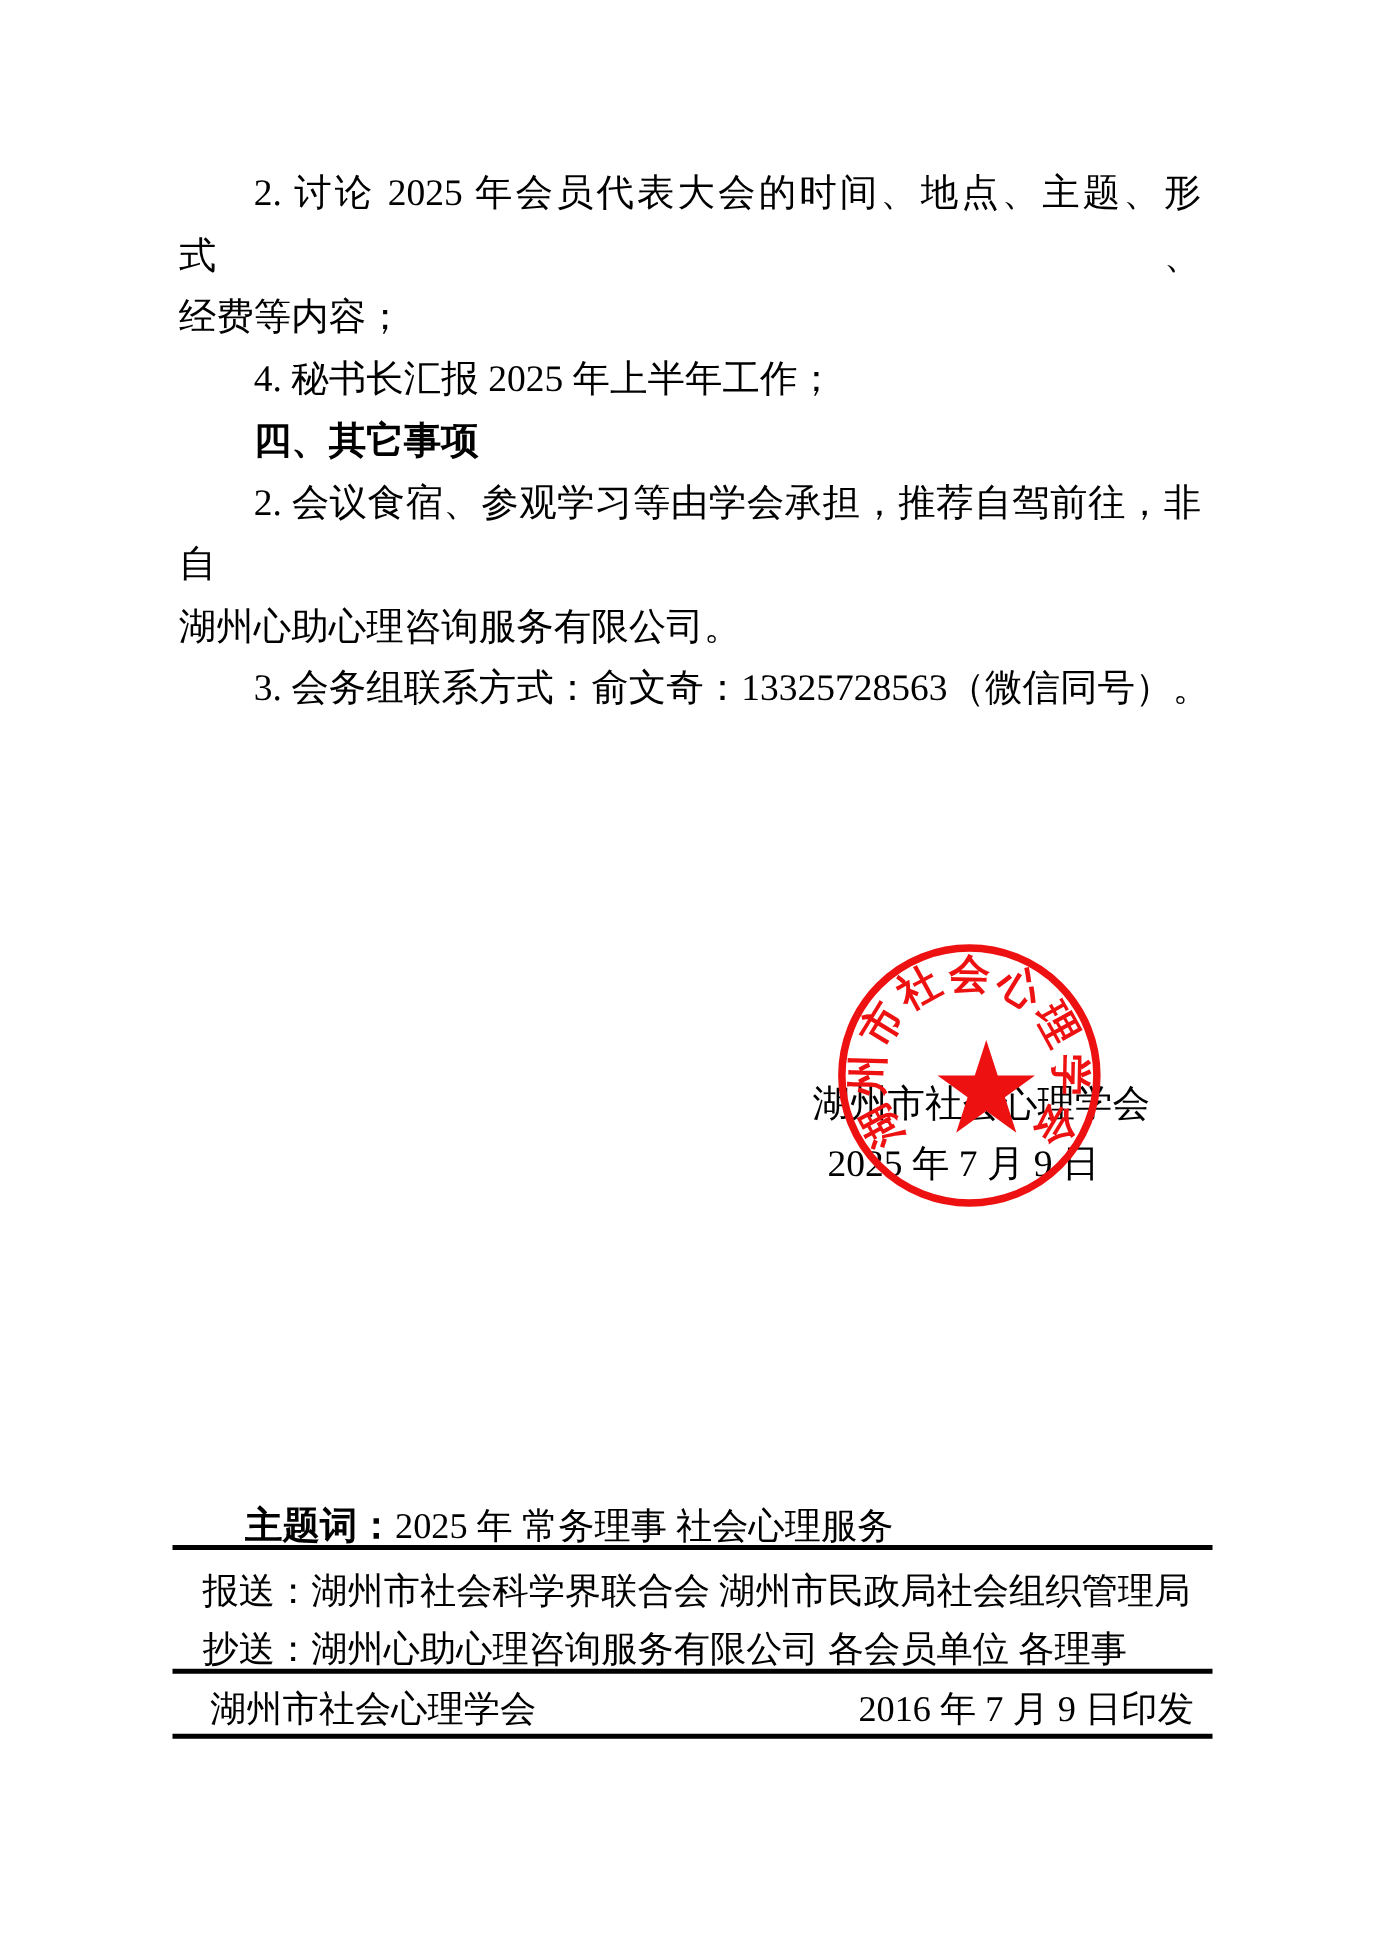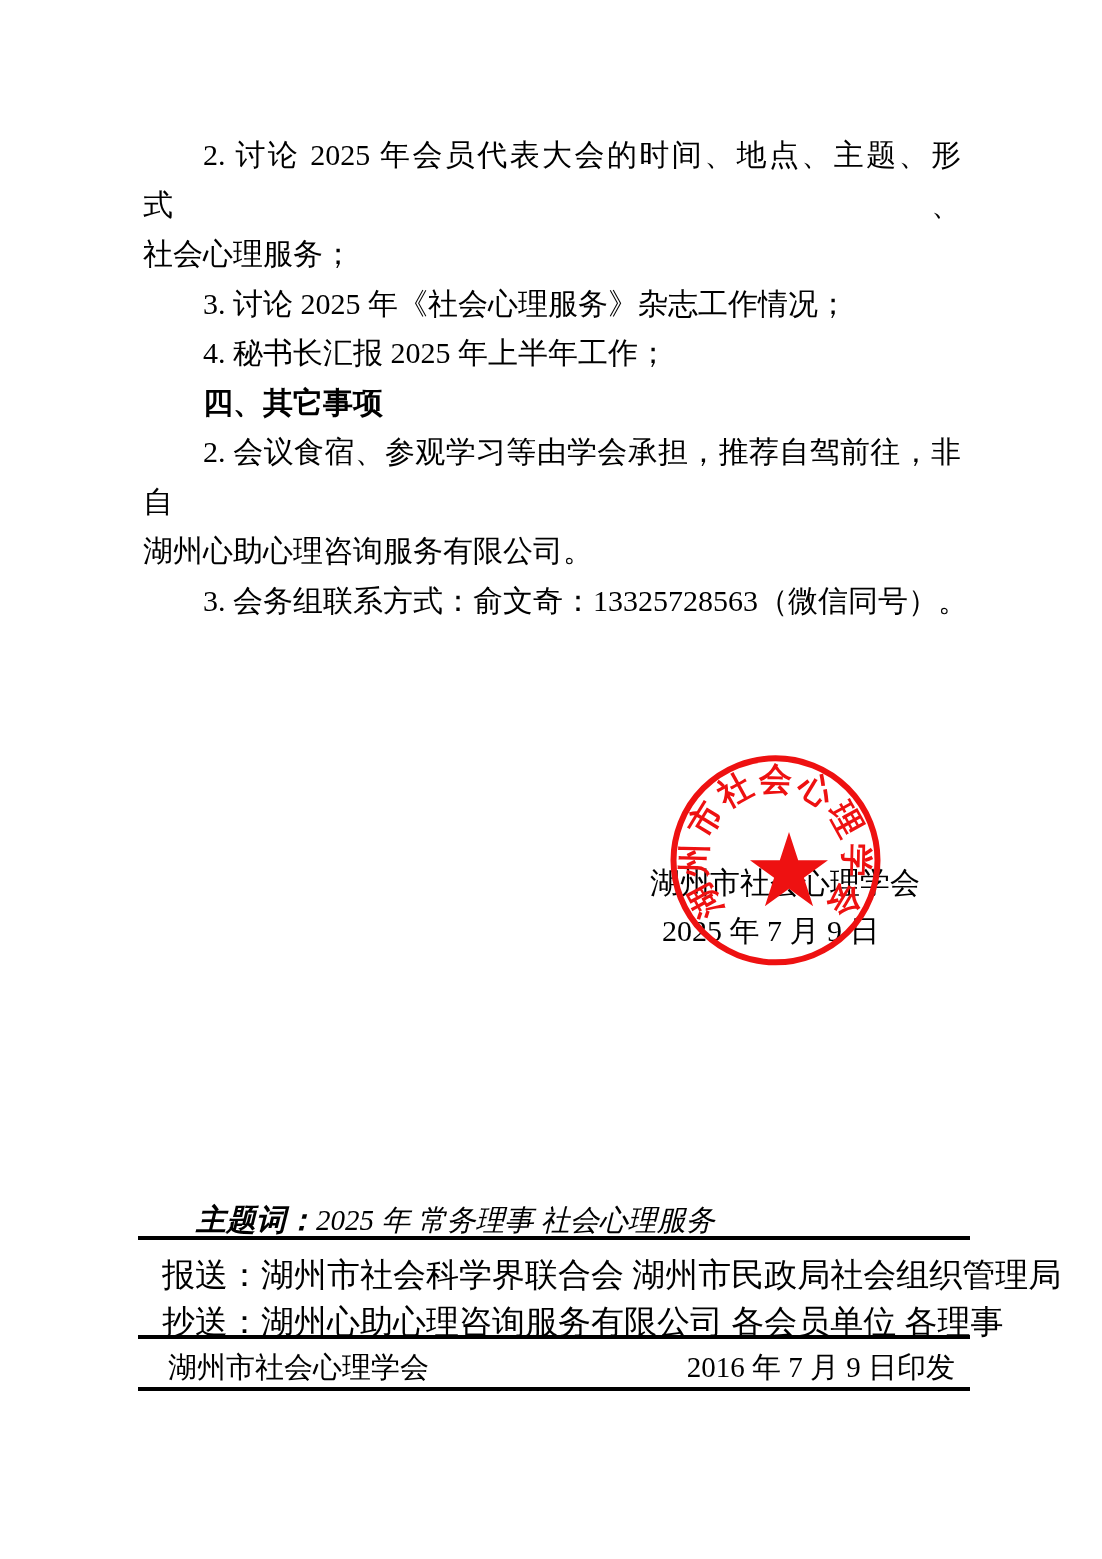--- a/index.html
+++ b/index.html
@@ -35,43 +35,42 @@
   .seal{position:absolute;left:657px;top:740px;width:240px;height:240px;z-index:2;}
   .seal text{
     font-family:"Liberation Serif","DejaVu Serif",serif;
     font-size:33px;font-weight:600;letter-spacing:3.5px;
   }
   
   .f-rule{position:absolute;left:138px;width:832px;height:4px;background:#000;}
   .rule-a{top:1236px;}
   .rule-b{top:1335px;}
   .rule-c{top:1387px;}
-  .f-subject{position:absolute;left:196px;top:1200px;font-size:29px;white-space:nowrap;font-style:italic;}
+  .f-subject{position:absolute;left:196px;top:1200px;font-size:29px;white-space:nowrap;}
   .f-subject .lbl{
     font-family:"Liberation Sans","DejaVu Sans",sans-serif;
     font-weight:700;font-size:30px;
   }
-  .f-row{position:absolute;left:162px;font-size:33px;white-space:nowrap;}
+  .f-row{position:absolute;left:162px;font-size:29px;white-space:nowrap;}
   .f-submit{top:1253px;}
   .f-copy{top:1300px;}
   .f-issue{
     position:absolute;left:168px;top:1348px;width:787px;
     display:flex;justify-content:space-between;
     font-size:29px;white-space:nowrap;
   }
 </style>
 </head>
 <body>
 
 <div class="page">
 
   <div class="doc-body">
     <div class="bline fill indent">2. 讨论 2025 年会员代表大会的时间、地点、主题、形式、</div>
-    <div class="bline">社会心理服务；</div>
-    <div class="bline indent">3. 讨论 2025 年《社会心理服务》杂志工作情况；</div>
+    <div class="bline">经费等内容；</div>
     <div class="bline indent">4. 秘书长汇报 2025 年上半年工作；</div>
     <div class="bline indent head">四、其它事项</div>
     <div class="bline fill indent">2. 会议食宿、参观学习等由学会承担，推荐自驾前往，非自</div>
     <div class="bline">湖州心助心理咨询服务有限公司。</div>
     <div class="bline indent">3. 会务组联系方式：俞文奇：13325728563（微信同号）。</div>
   </div>
 
   <div class="sig-org">湖州市社会心理学会</div>
   <div class="sig-date">2025 年 7 月 9 日</div>
 

